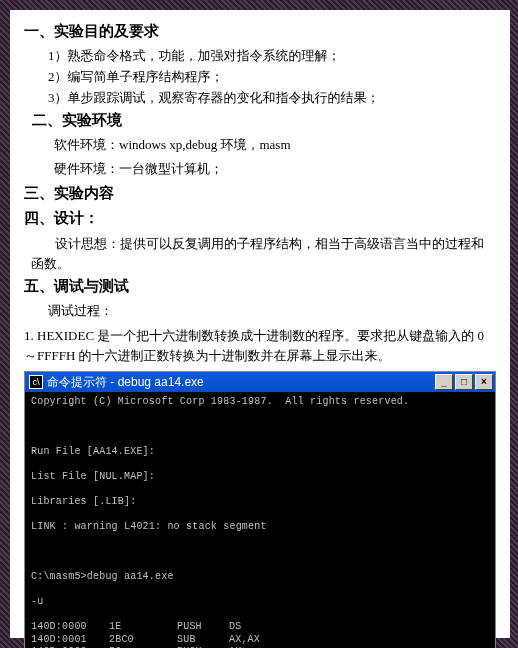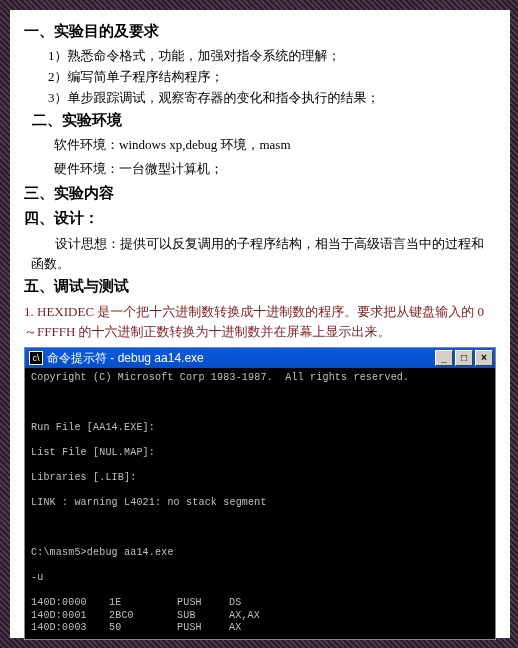--- a/index.html
+++ b/index.html
@@ -15,21 +15,21 @@
     margin: 10px;
     width: 500px;
     height: 628px;
     padding: 8px 14px;
     position: relative;
   }
   .h1 { font-size: 15px; font-weight: bold; color: #000; margin: 4px 0 6px 0; }
   .line-i { font-size: 13px; color: #000; margin: 3px 0 3px 24px; }
   .env { font-size: 13px; color: #000; margin: 6px 0 6px 30px; }
   .para { font-size: 13px; color: #000; margin: 4px 7px; line-height: 1.5; text-indent: 24px; }
-  .para2 { font-size: 13px; color: #7f1d1d; margin: 4px 0; line-height: 1.5; }
+  .para2 { font-size: 13px; color: #000000; margin: 4px 0; line-height: 1.5; }
   .sub { font-size: 13px; color: #000; margin: 6px 0 6px 24px; }
 
   .terminal {
     margin: 6px auto 0 auto;
     width: 472px;
     border: 1px solid #888;
     background: #000;
     font-family: "Courier New", monospace;
   }
   .titlebar {
@@ -80,20 +80,21 @@
   <div class="h1" style="margin-left:8px">二、实验环境</div>
   <div class="env">软件环境：windows xp,debug 环境，masm</div>
   <div class="env">硬件环境：一台微型计算机；</div>
 
   <div class="h1">三、实验内容</div>
 
   <div class="h1">四、设计：</div>
   <div class="para">设计思想：提供可以反复调用的子程序结构，相当于高级语言当中的过程和函数。</div>
 
   <div class="h1">五、调试与测试</div>
+  <div class="sub">调试过程：</div>
 
   <div class="para2">1. HEXIDEC 是一个把十六进制数转换成十进制数的程序。要求把从键盘输入的 0～FFFFH 的十六进制正数转换为十进制数并在屏幕上显示出来。</div>
 
   <div class="terminal">
     <div class="titlebar">
       <div class="ticon">c\</div>
       <span>命令提示符 - debug aa14.exe</span>
       <div class="winbtns">
         <div class="winbtn">_</div>
         <div class="winbtn">□</div>

